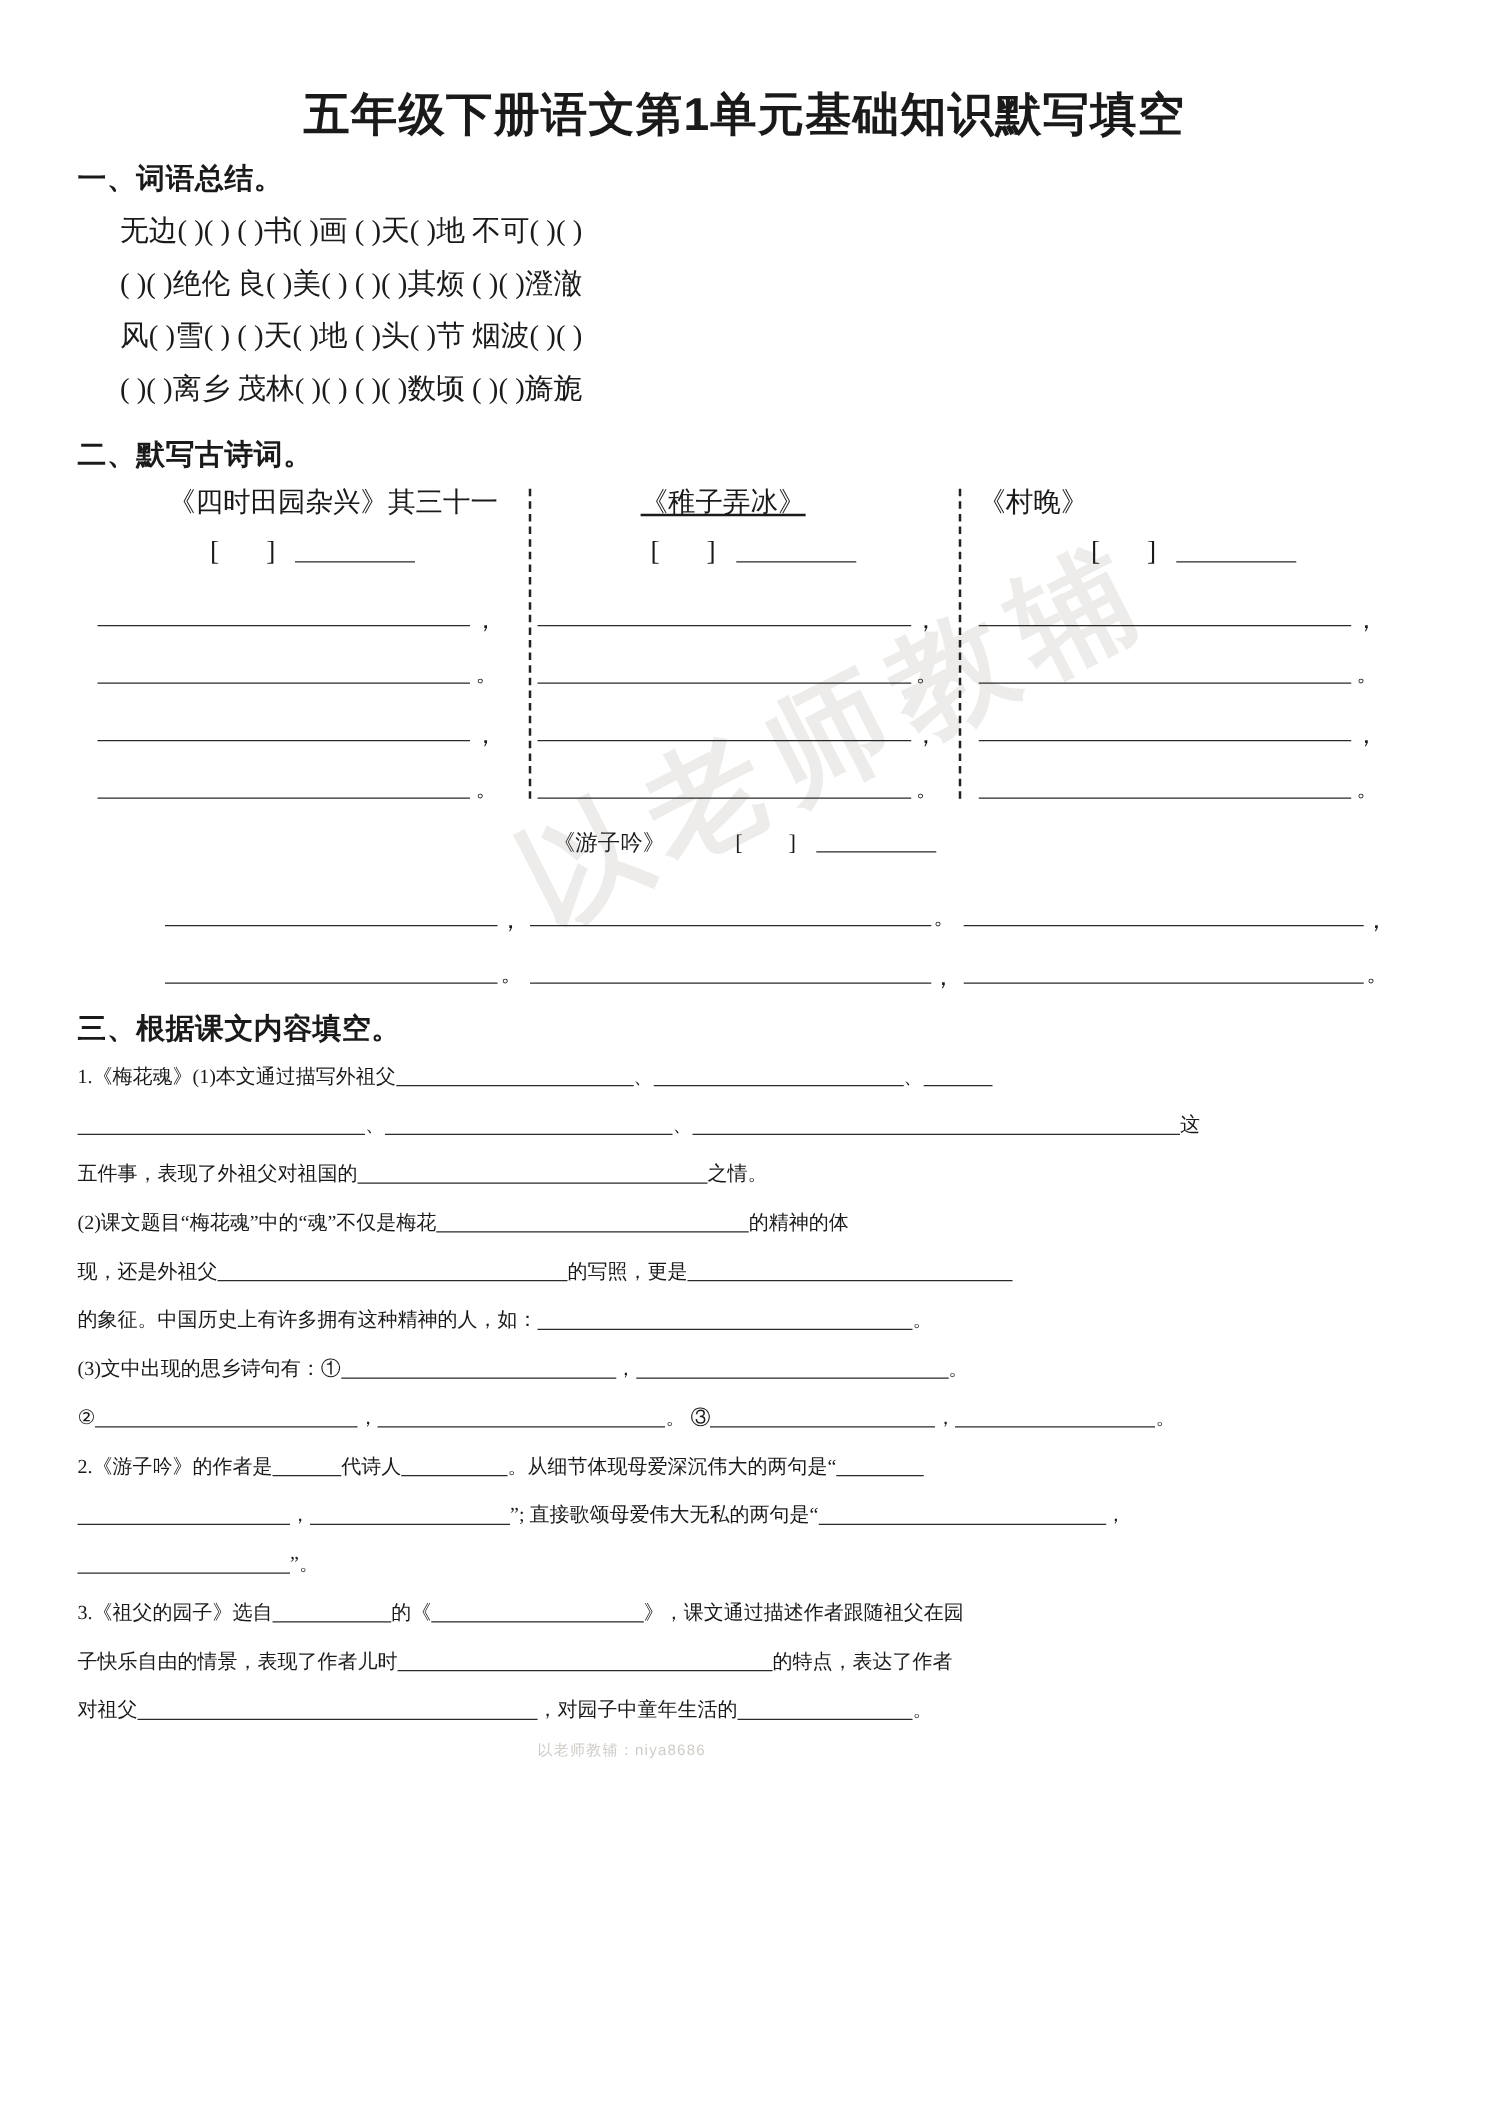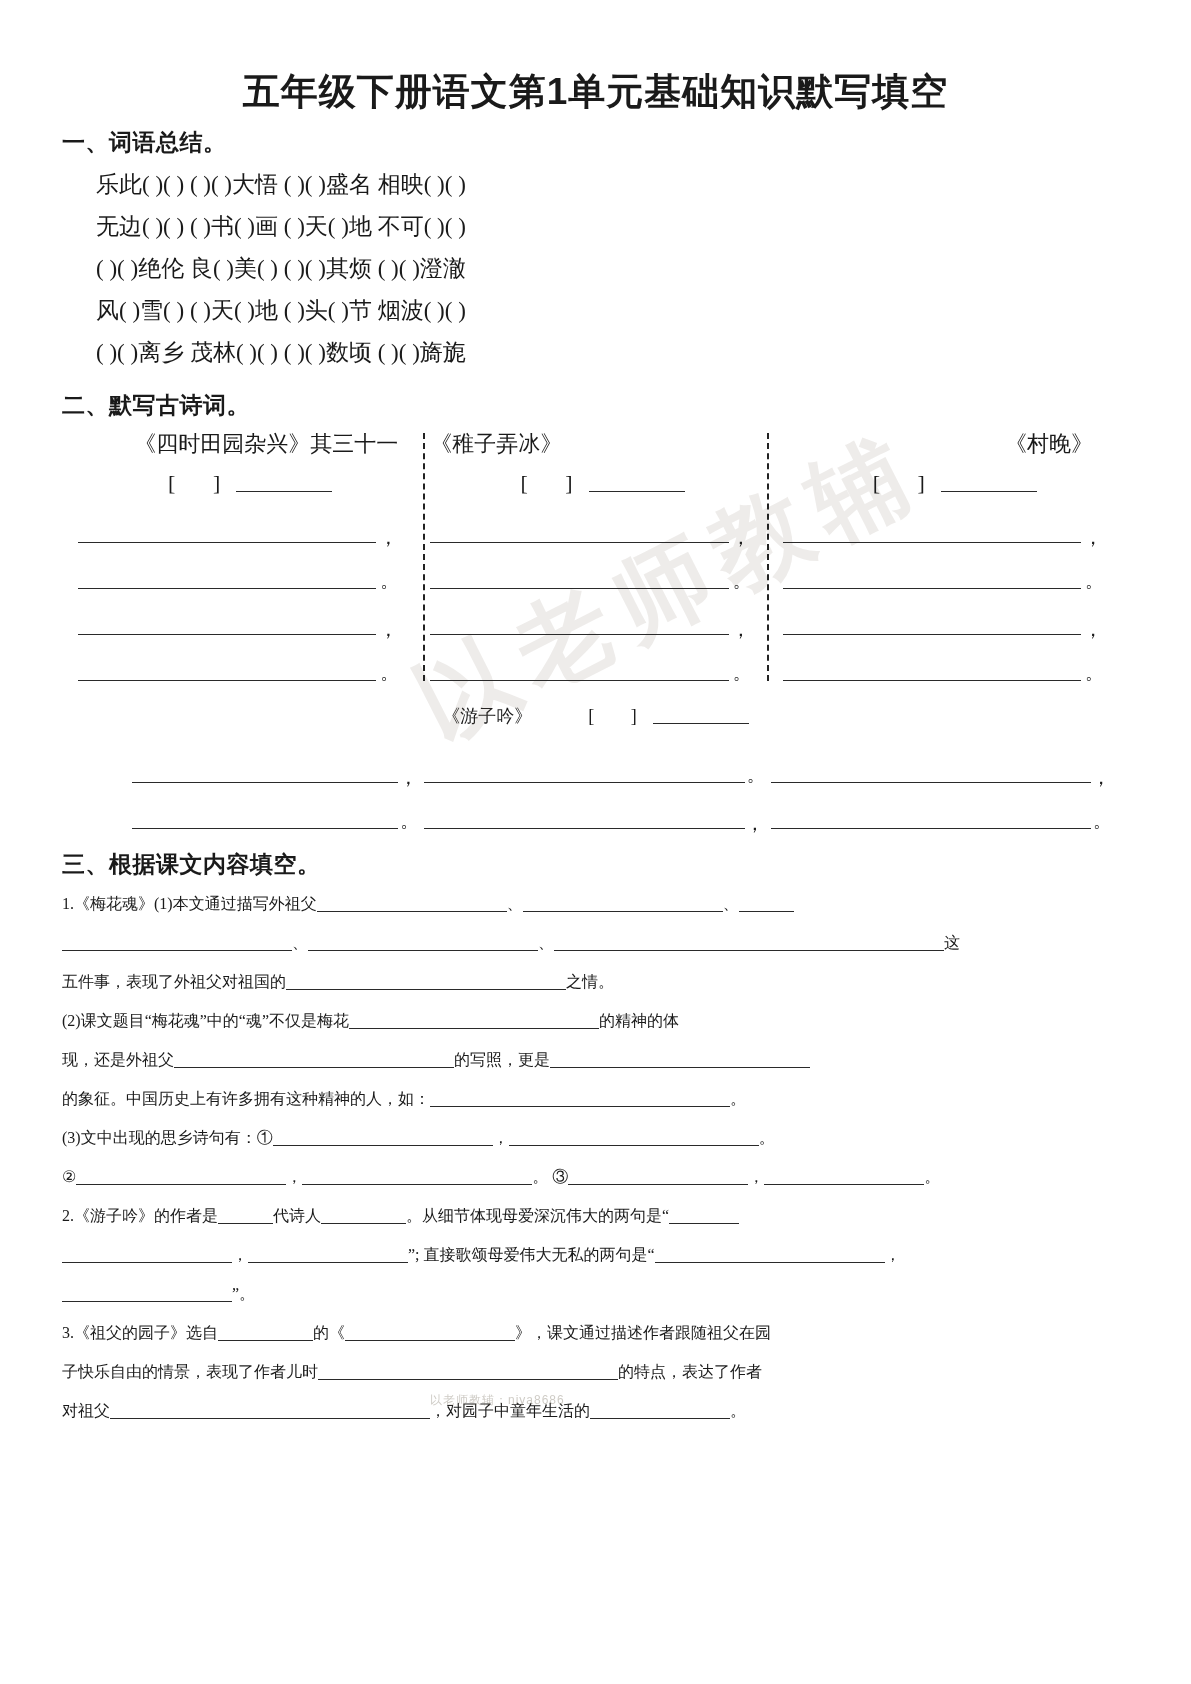--- a/index.html
+++ b/index.html
@@ -107,22 +107,22 @@
     box-sizing: border-box;
     padding-right: 14px;
   }
   .poem-col.c2, .poem-col.c3 { padding-left: 18px; }
   .poem-title {
     font-size: 22px;
     line-height: 34px;
     white-space: nowrap;
   }
   .poem-col.c1 .poem-title { text-align: right; }
-  .poem-col.c2 .poem-title { padding-right: 24px;}
-  .poem-col.c3 .poem-title { text-align: right; padding-right: 10px;}
+  .poem-col.c2 .poem-title { text-align: center; padding-right: 24px; text-decoration: underline;}
+  .poem-col.c3 .poem-title { text-align: left; padding-right: 10px;}
 
   .poem-author {
     font-size: 22px;
     line-height: 44px;
     white-space: nowrap;
     text-align: center;
     padding-left: 24px;
   }
   .poem-author .brk { letter-spacing: 16px; }
   .ul-sm {
@@ -237,21 +237,20 @@
 
 <div class="page">
 
   <div class="wm-big">以老师教辅</div>
   <div class="wm-small">以老师教辅：niya8686</div>
 
   <h1 class="doc-title">五年级下册语文第1单元基础知识默写填空</h1>
 
   <div class="sec-head sec1">一、词语总结。</div>
   <div class="word-lines">
-    <div class="word-line">乐此(    )(     )  (     )(     )大悟  (     )(     )盛名  相映(     )(     )</div>
     <div class="word-line">无边(    )(     )  (     )书(     )画  (     )天(     )地  不可(     )(     )</div>
     <div class="word-line">(     )(     )绝伦  良(     )美(     )  (     )(     )其烦  (     )(     )澄澈</div>
     <div class="word-line">风(     )雪(     )  (     )天(     )地  (     )头(     )节  烟波(     )(     )</div>
     <div class="word-line">(     )(     )离乡  茂林(     )(     )  (     )(     )数顷  (     )(     )旖旎</div>
   </div>
 
   <div class="sec-head sec2">二、默写古诗词。</div>
 
   <div class="poem-wrap">
     <div class="vsep v1"></div>

